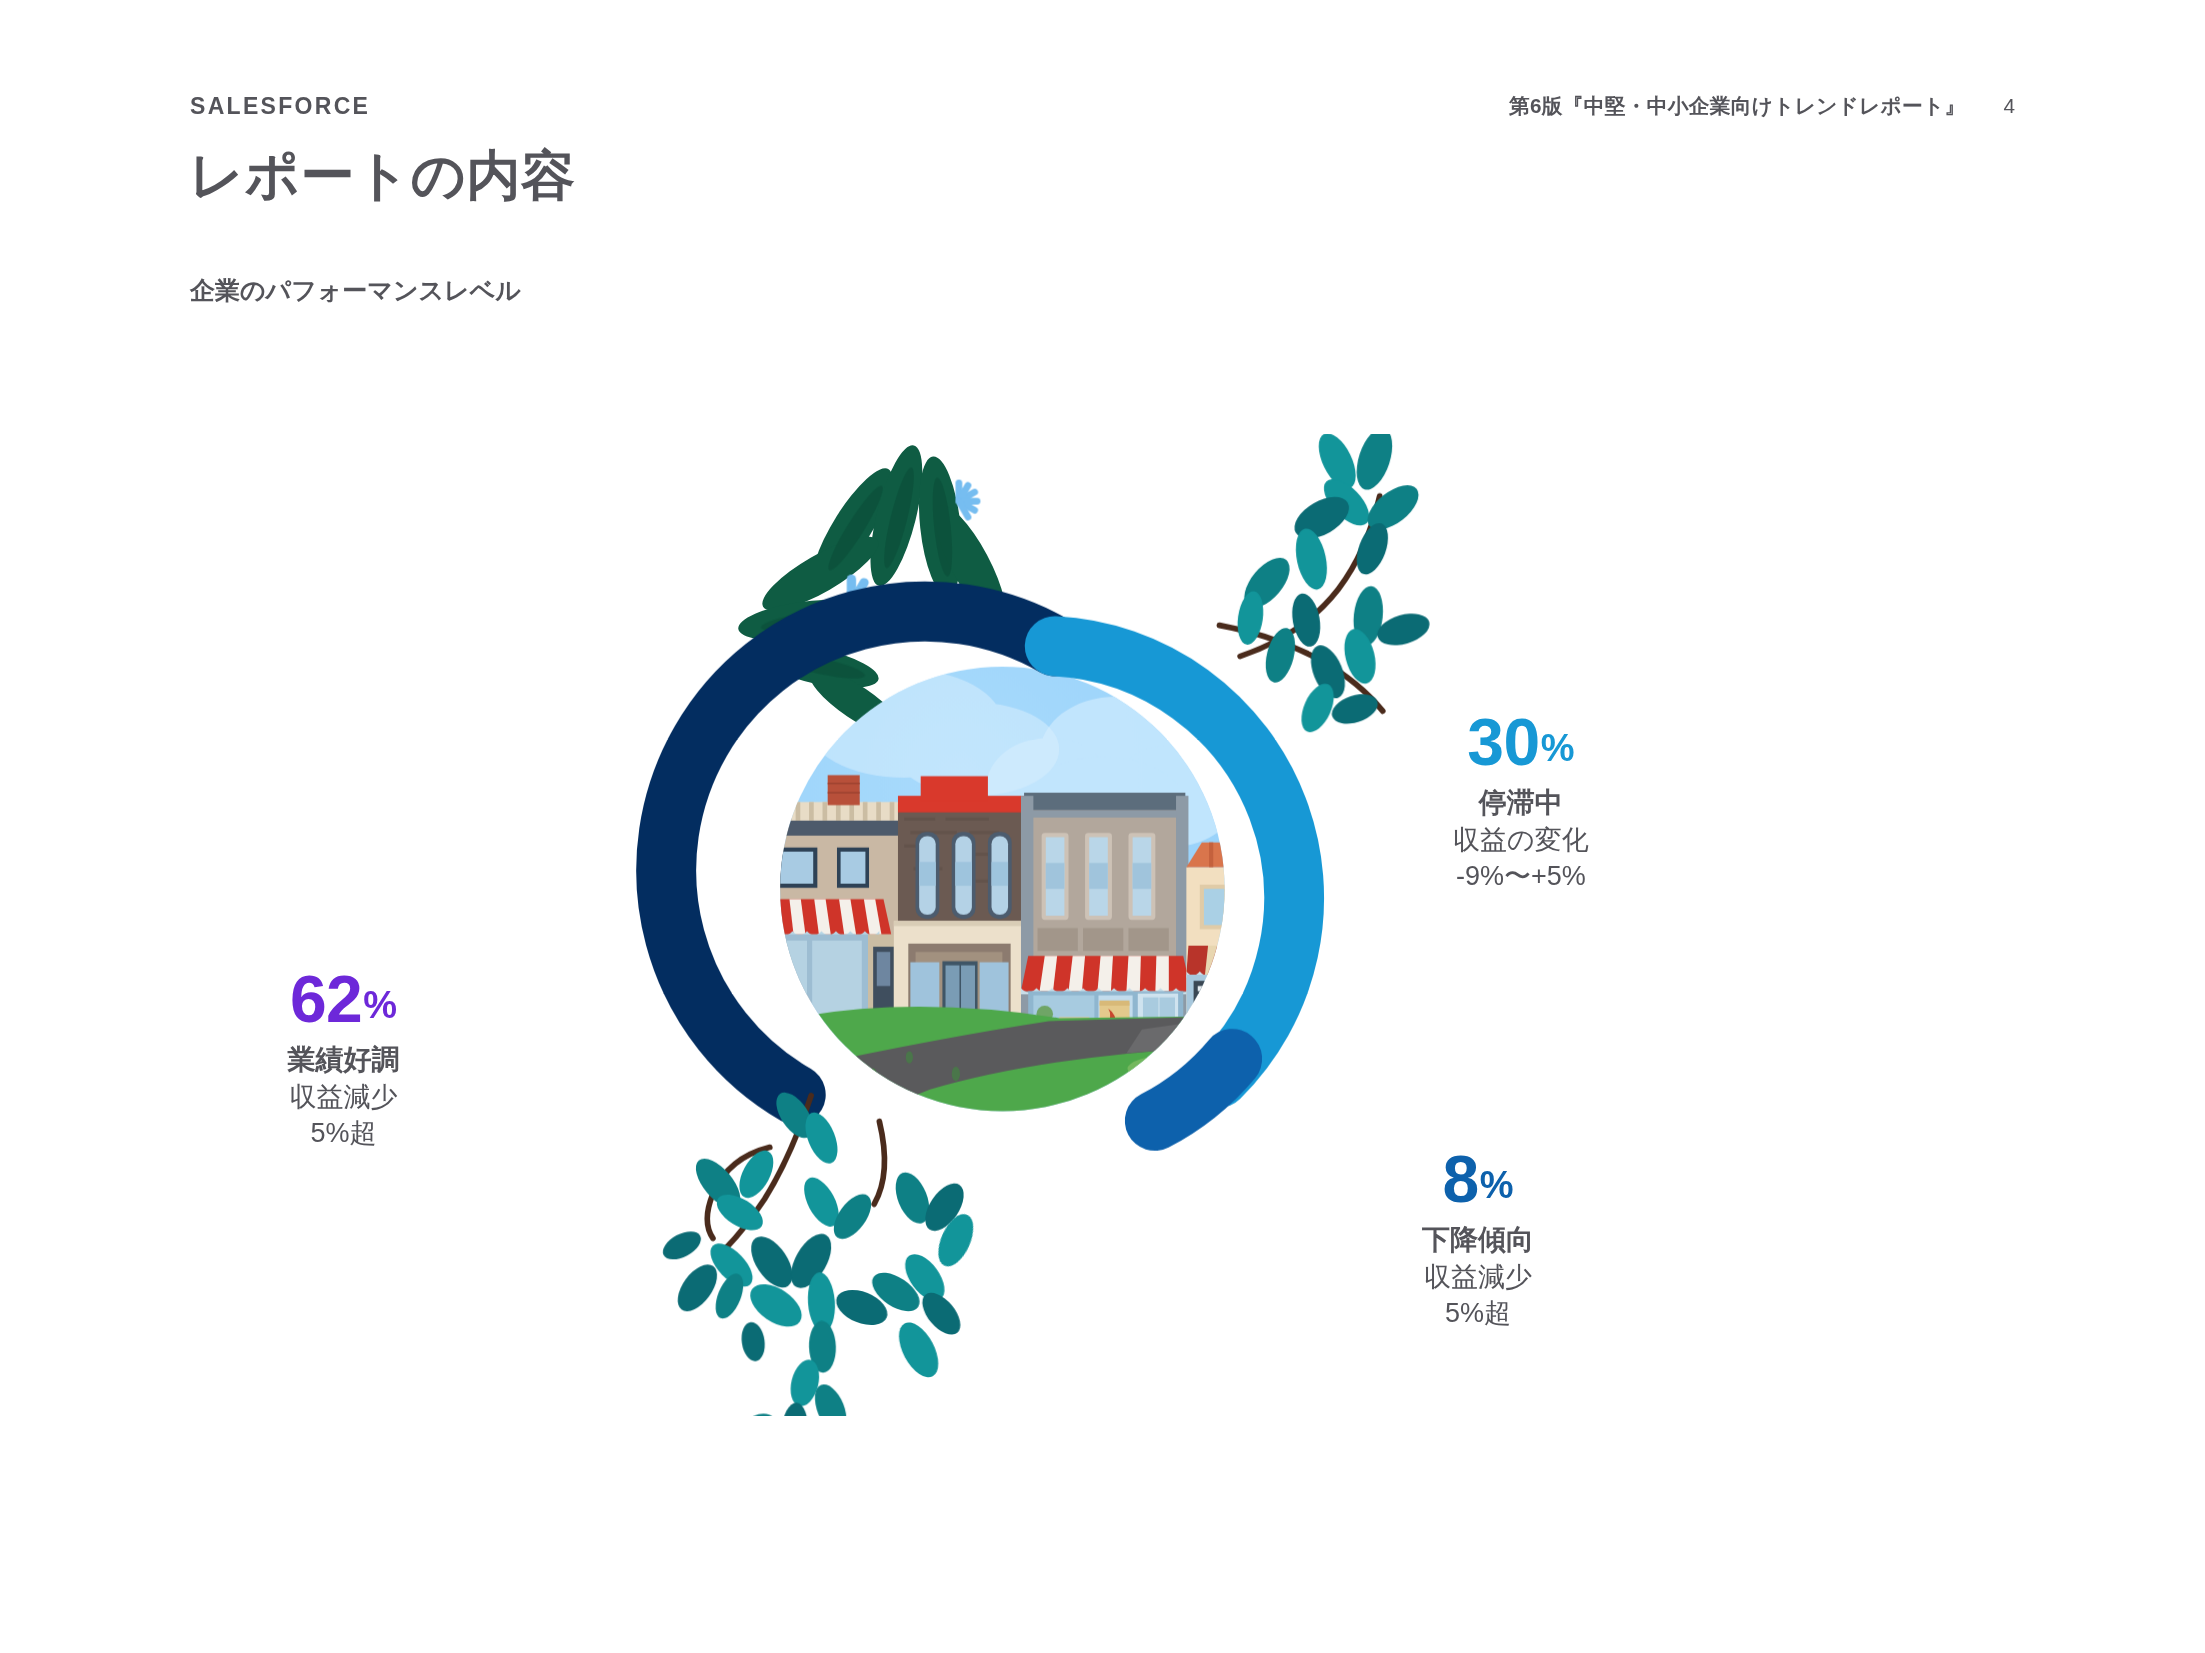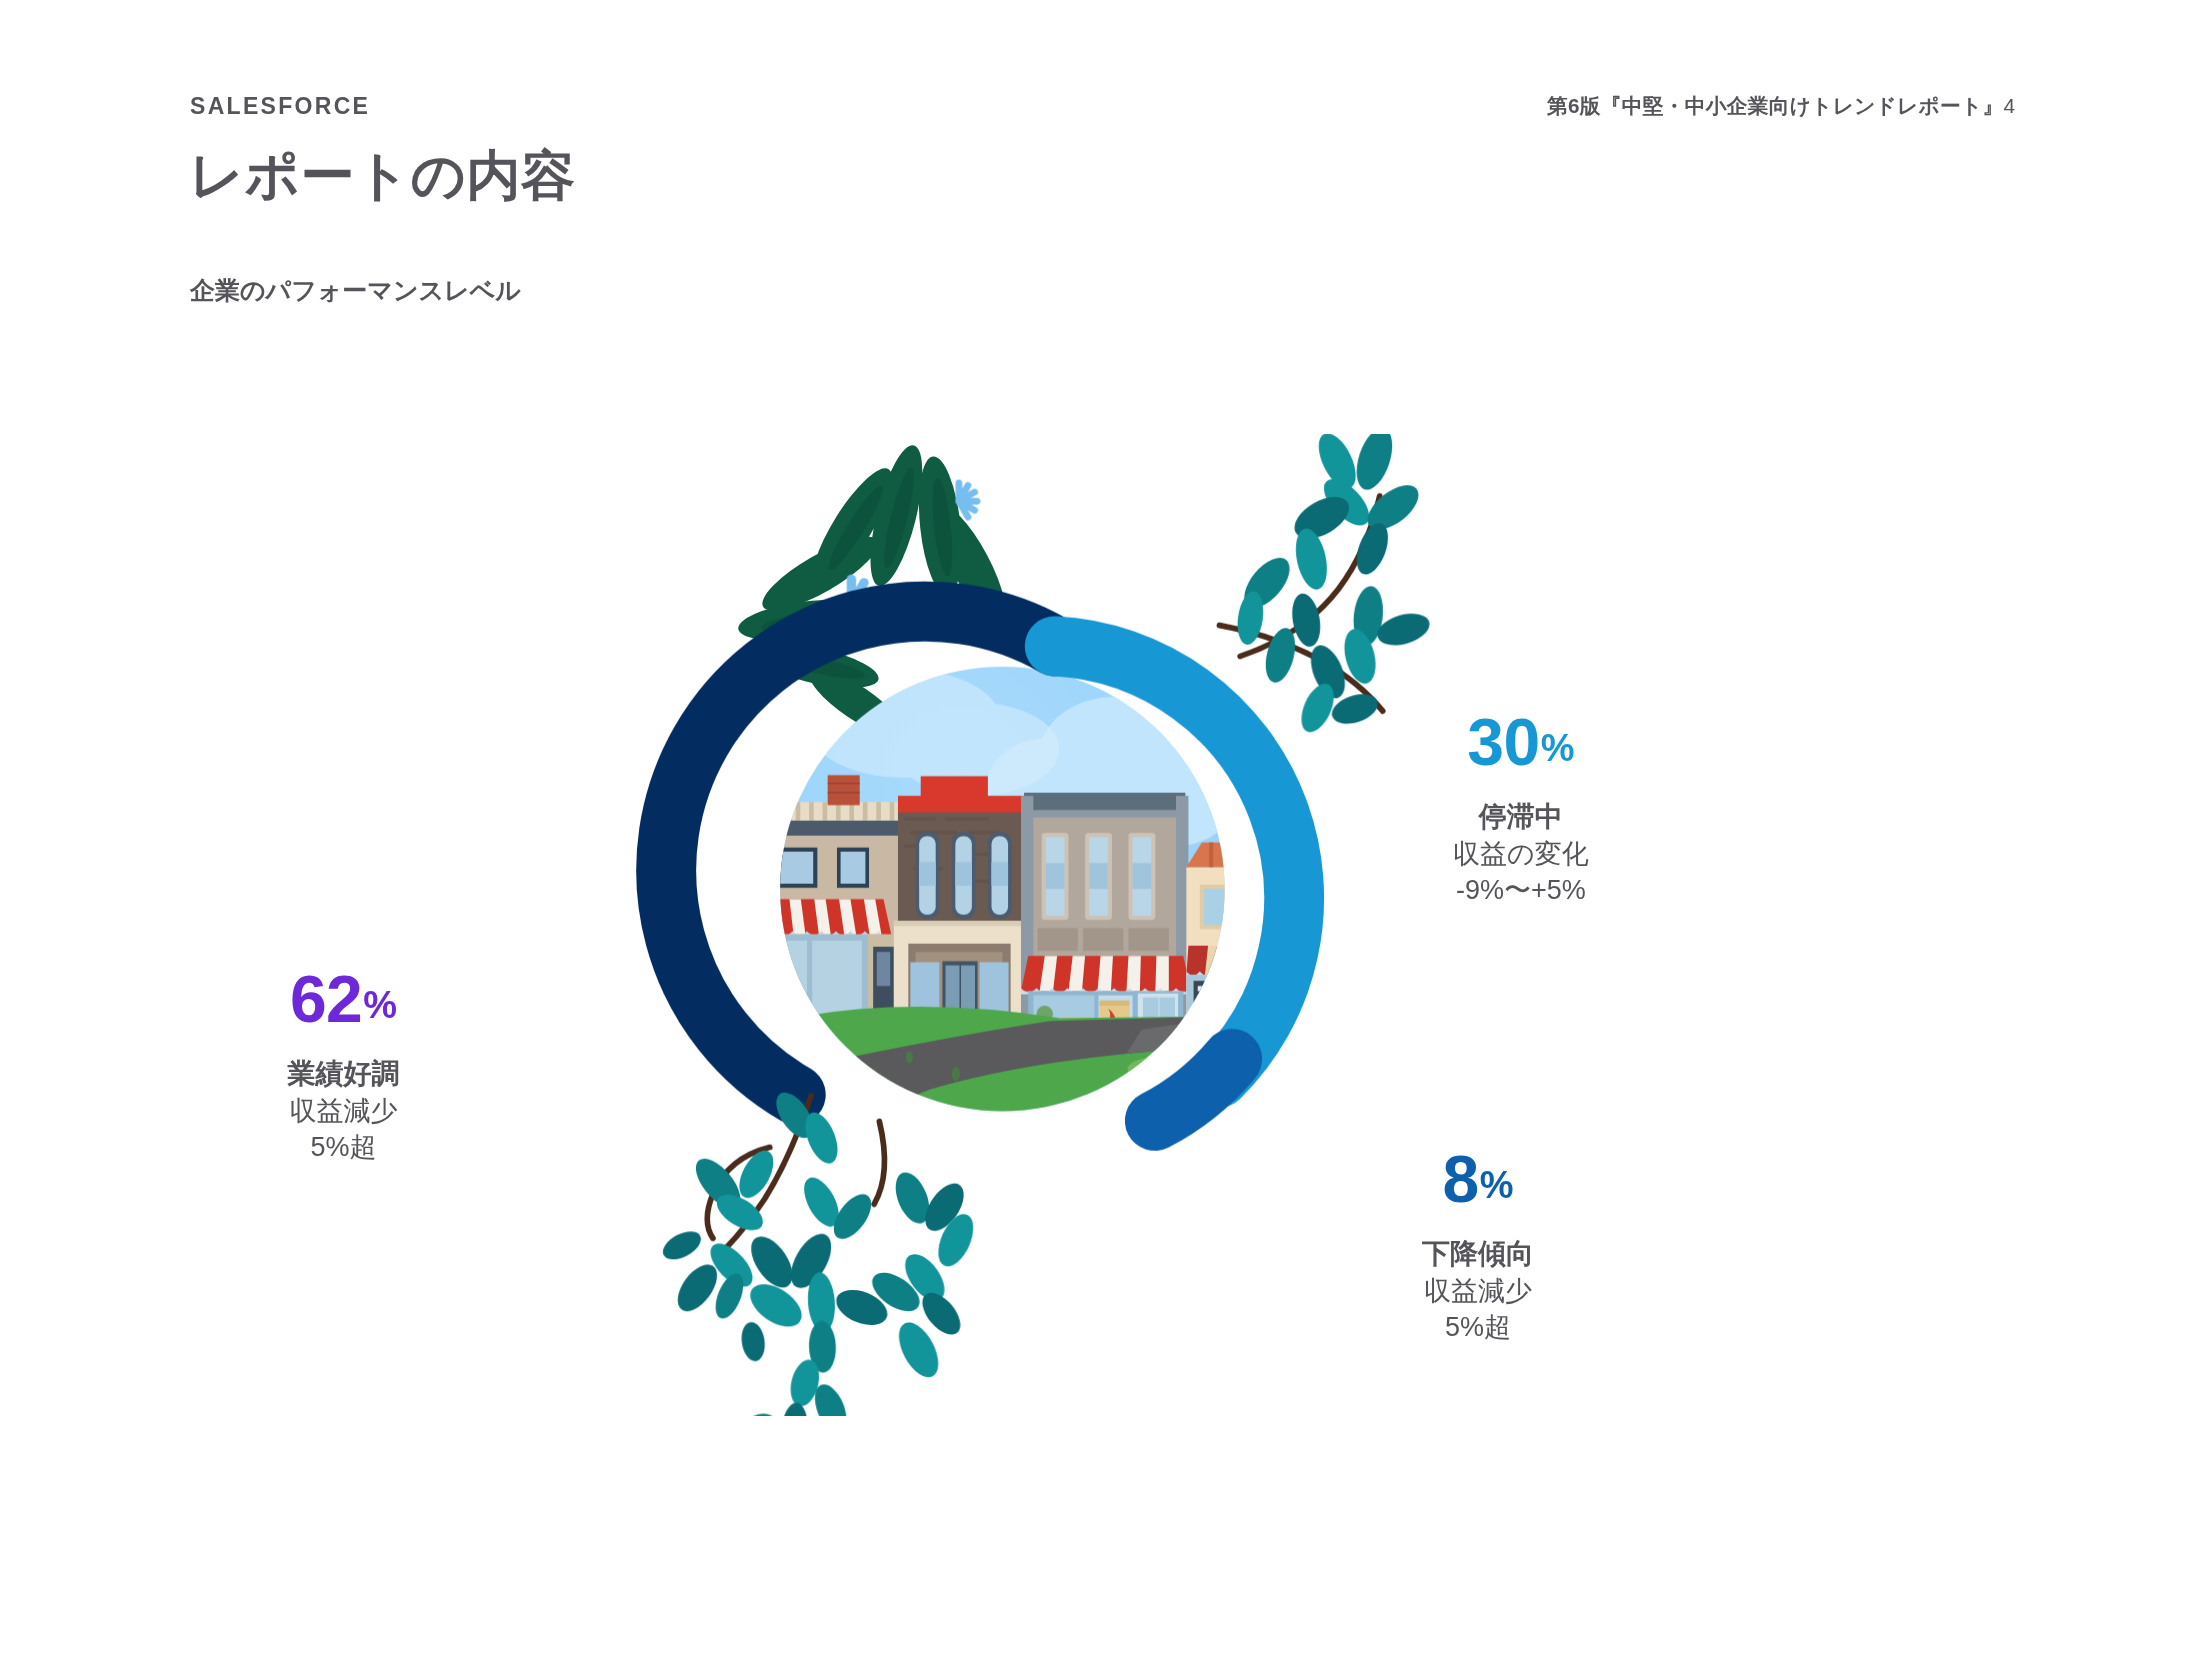--- a/index.html
+++ b/index.html
@@ -13,21 +13,21 @@
   .page{position:absolute;inset:0;background:#fff;border-radius:11px;}
 
   
   .hdr-brand{
     position:absolute;left:190px;top:93px;
     font-size:23px;font-weight:600;letter-spacing:2.3px;
     color:#54545a;white-space:nowrap;
   }
   .hdr-right{
     position:absolute;right:190px;top:92px;
-    display:flex;align-items:baseline;white-space:nowrap;
+    display:flex;align-items:baseline;gap:38px;white-space:nowrap;
   }
   .hdr-doc{font-size:20.7px;font-weight:700;color:#54545a;letter-spacing:0.3px;}
   .hdr-page{font-size:20.7px;font-weight:400;color:#54545a;}
 
   .page-title{
     position:absolute;left:189px;top:140px;
     font-size:54px;font-weight:700;color:#54545a;letter-spacing:0.5px;
     white-space:nowrap;
   }
   .sub-title{
@@ -48,21 +48,21 @@
   .stat .num{
     font-size:66px;font-weight:700;line-height:1;letter-spacing:-0.5px;
     display:inline-block;
   }
   .stat .pct{
     font-size:38px;font-weight:700;line-height:1;
     vertical-align:super;display:inline-block;margin-left:1px;
   }
   .stat .lbl{
     display:block;font-size:28px;font-weight:700;color:#54545a;
-    margin-top:23px;line-height:1.34;
+    margin-top:9px;line-height:1.34;
   }
   .stat .det{
     display:block;font-size:27px;font-weight:400;color:#54545a;
     line-height:1.34;
   }
 
   .stat-growing{left:258px;top:966px;text-align:center;width:171px;}
   .stat-growing .num,.stat-growing .pct{color:#6d28d9;}
 
   .stat-stagnant{left:1453px;top:709px;}

